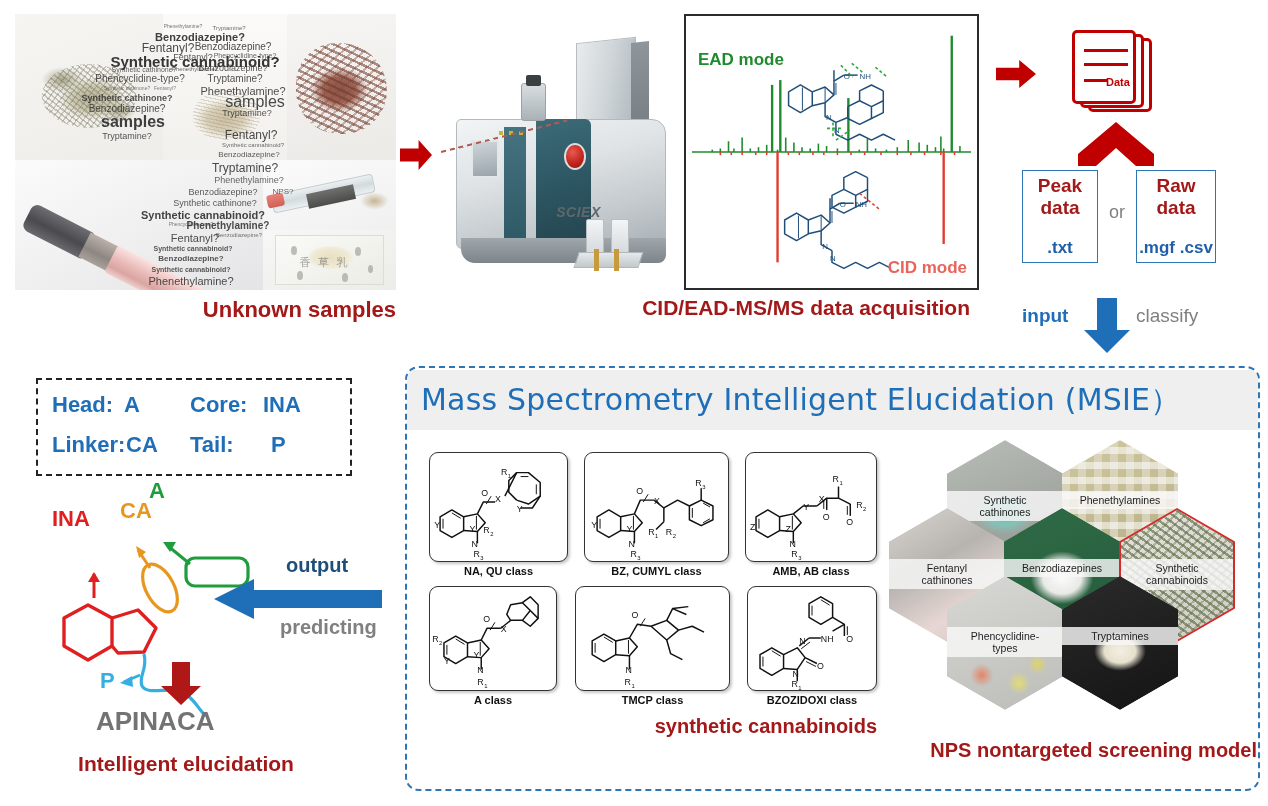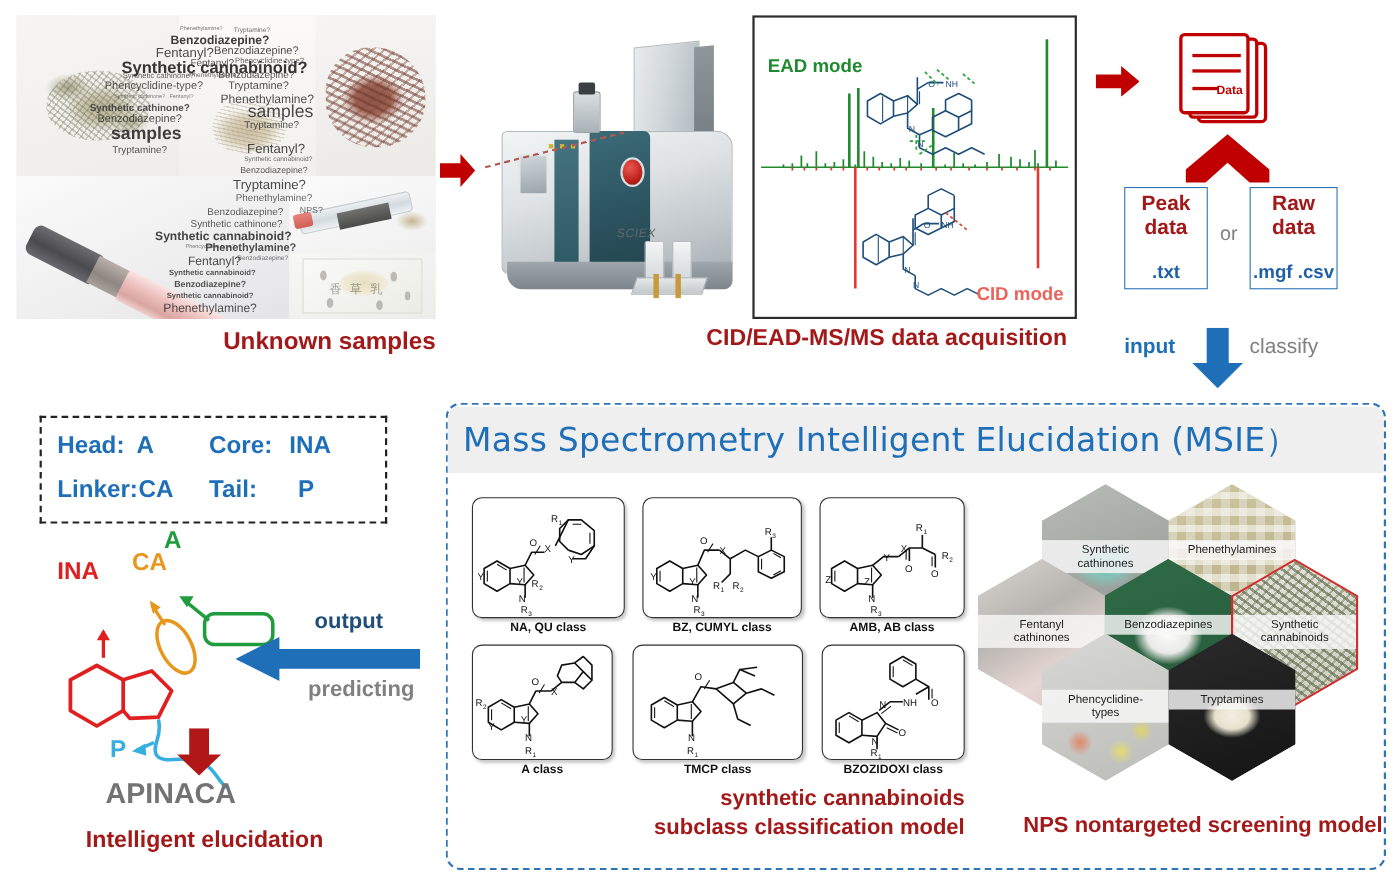--- a/index.html
+++ b/index.html
@@ -158,21 +158,21 @@
   #ms-bottle2 { position:absolute; left:70%; top:74%; width:7%; height:13%;
     background: linear-gradient(180deg,#f3f5f6 0%, #d4d9dc 100%); border:1px solid #b8bfc3; border-radius:2px;}
   #ms-tray { position:absolute; left:56%; top:86%; width:26%; height:6%;
     background: linear-gradient(180deg,#e6e9eb 0%, #c2c8cb 100%); transform: skewX(-18deg); border:1px solid #b0b6ba;}
   #ms-tube1 { position:absolute; left:63%; top:85%; width:2.2%; height:8%; background:#c79a3c;}
   #ms-tube2 { position:absolute; left:71%; top:85%; width:2.2%; height:8%; background:#c79a3c;}
   #ms-src { position:absolute; left:34%; top:24%; width:10%; height:14%;
     background: linear-gradient(180deg,#d9dee1 0%, #aab2b7 100%); border-radius:3px; border:1px solid #9aa2a7;}
   #ms-src-top { position:absolute; left:36%; top:21%; width:6%; height:4%; background:#3a3f42; border-radius:2px;}
   #ms-logo { position:absolute; left:46%; top:68%; width:22%; height:7%;
-    color:#5f686d; font-size:11px; font-style:italic; font-weight:normal; letter-spacing:.5px;
+    color:#5f686d; font-size:14px; font-style:italic; font-weight:bold; letter-spacing:.5px;
     display:flex; align-items:center; justify-content:center; }
   #ms-laser { position:absolute; left:2%; top:49%; width:52%; height:2px;
     background: repeating-linear-gradient(90deg,#b05a52 0 5px, rgba(0,0,0,0) 5px 9px);
     transform: rotate(-14deg); transform-origin: 0 50%;}
   .ms-hazard { position:absolute; width:4px; height:4px; background:#c9b43a; }
 
   
   #spectrum-panel {
     left: 684px; top: 14px; width: 295px; height: 276px;
     background:#ffffff; border:2px solid #2b2b2b;
@@ -694,21 +694,20 @@
         <text x="52" y="58" font-size="9" fill="#111" font-family="Liberation Sans, sans-serif">N</text>
         <text x="70" y="84" font-size="9" fill="#111" font-family="Liberation Sans, sans-serif">O</text>
         <text x="45" y="92" font-size="9" fill="#111" font-family="Liberation Sans, sans-serif">N</text>
         <text x="44" y="102" font-size="9" fill="#111" font-family="Liberation Sans, sans-serif">R</text>
         <text x="51" y="105" font-size="6" fill="#111" font-family="Liberation Sans, sans-serif">1</text>
       </svg>
     </div>
     <div class="struct-label" style="left:340px; top:326px; width:130px;">BZOZIDOXI class</div>
 
     <div class="abs caption-red" style="left:40px; top:345px; width:430px; font-size:20px; line-height:1.35;">synthetic cannabinoids</div>
-    <div class="abs caption-red" style="left:40px; top:371px; width:430px; font-size:20px; line-height:1.35;">subclass classification model</div>
 
     <div class="abs" id="hex-cluster" style="left:492px; top:72px; width:360px; height:270px;">
         <div class="hex" style="left: 48px; top: 0px; width: 116px; height: 134px;">
           <div style="position: absolute; inset: 0px; clip-path: polygon(50% 0%, 100% 25%, 100% 75%, 50% 100%, 0% 75%, 0% 25%); overflow: hidden; background: radial-gradient(42px 30px at 50% 54%, rgb(95, 176, 164) 0%, rgb(131, 195, 184) 40%, rgba(150, 190, 182, 0) 74%), linear-gradient(160deg, rgb(185, 189, 184) 0%, rgb(143, 148, 143) 100%);">
             <div class="hex-label">
               <div>Synthetic</div>
               <div>cathinones</div>
             </div>
           </div>
         </div>

